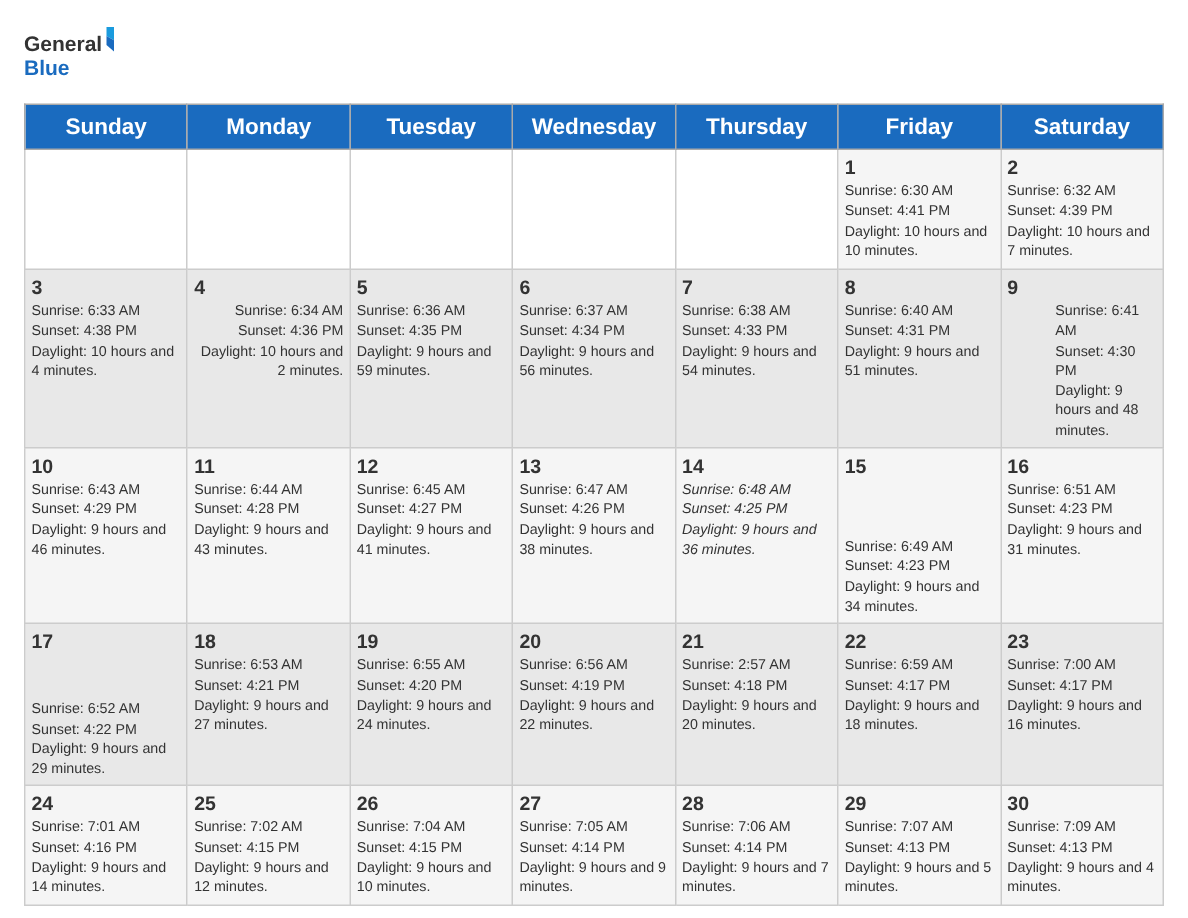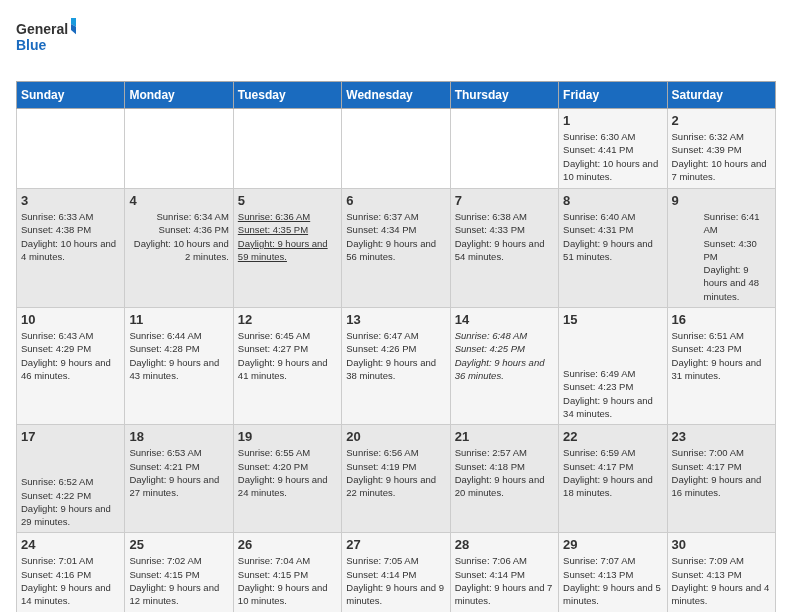--- a/index.html
+++ b/index.html
@@ -7,21 +7,21 @@
       font-family: Arial, sans-serif;
       background: #fff;
       width: 792px;
       min-height: 612px;
       padding: 16px;
     }
     .header-area {
       display: flex;
       justify-content: space-between;
       align-items: flex-start;
-      margin-bottom: 20px;
+      margin-bottom: 8px;
     }
     .logo {
       display: flex;
       align-items: center;
       gap: 4px;
     }
     .title-area {
       text-align: right;
     }
     .main-title {
@@ -37,23 +37,23 @@
       width: 100%;
       border-collapse: collapse;
       table-layout: fixed;
     }
     thead tr {
       background-color: #1a6bbf;
       color: #fff;
     }
     thead th {
       padding: 6px 4px;
-      font-size: 12px;
+      font-size: 15px;
       font-weight: bold;
-      text-align: left;
+      text-align: center;
       border: 1px solid #aaa;
     }
     tbody tr {
       vertical-align: top;
     }
     tbody tr:nth-child(odd) {
       background-color: #f5f5f5;
     }
     tbody tr:nth-child(even) {
       background-color: #e8e8e8;
@@ -134,21 +134,21 @@
 Daylight: 10 hours and 4 minutes.</div>
         </td>
         <td>
           <span class="day-num">4</span>
           <div class="day-info" style="white-space: pre-line; text-align: right;">Sunrise: 6:34 AM
 Sunset: 4:36 PM
 Daylight: 10 hours and 2 minutes.</div>
         </td>
         <td>
           <span class="day-num">5</span>
-          <div class="day-info" style="white-space: pre-line; text-decoration: underline;">Sunrise: 6:36 AM
+          <div class="day-info" style="white-space: pre-line;">Sunrise: 6:36 AM
 Sunset: 4:35 PM
 Daylight: 9 hours and 59 minutes.</div>
         </td>
         <td>
           <span class="day-num">6</span>
           <div class="day-info" style="white-space: pre-line;">Sunrise: 6:37 AM
 Sunset: 4:34 PM
 Daylight: 9 hours and 56 minutes.</div>
         </td>
         <td>

